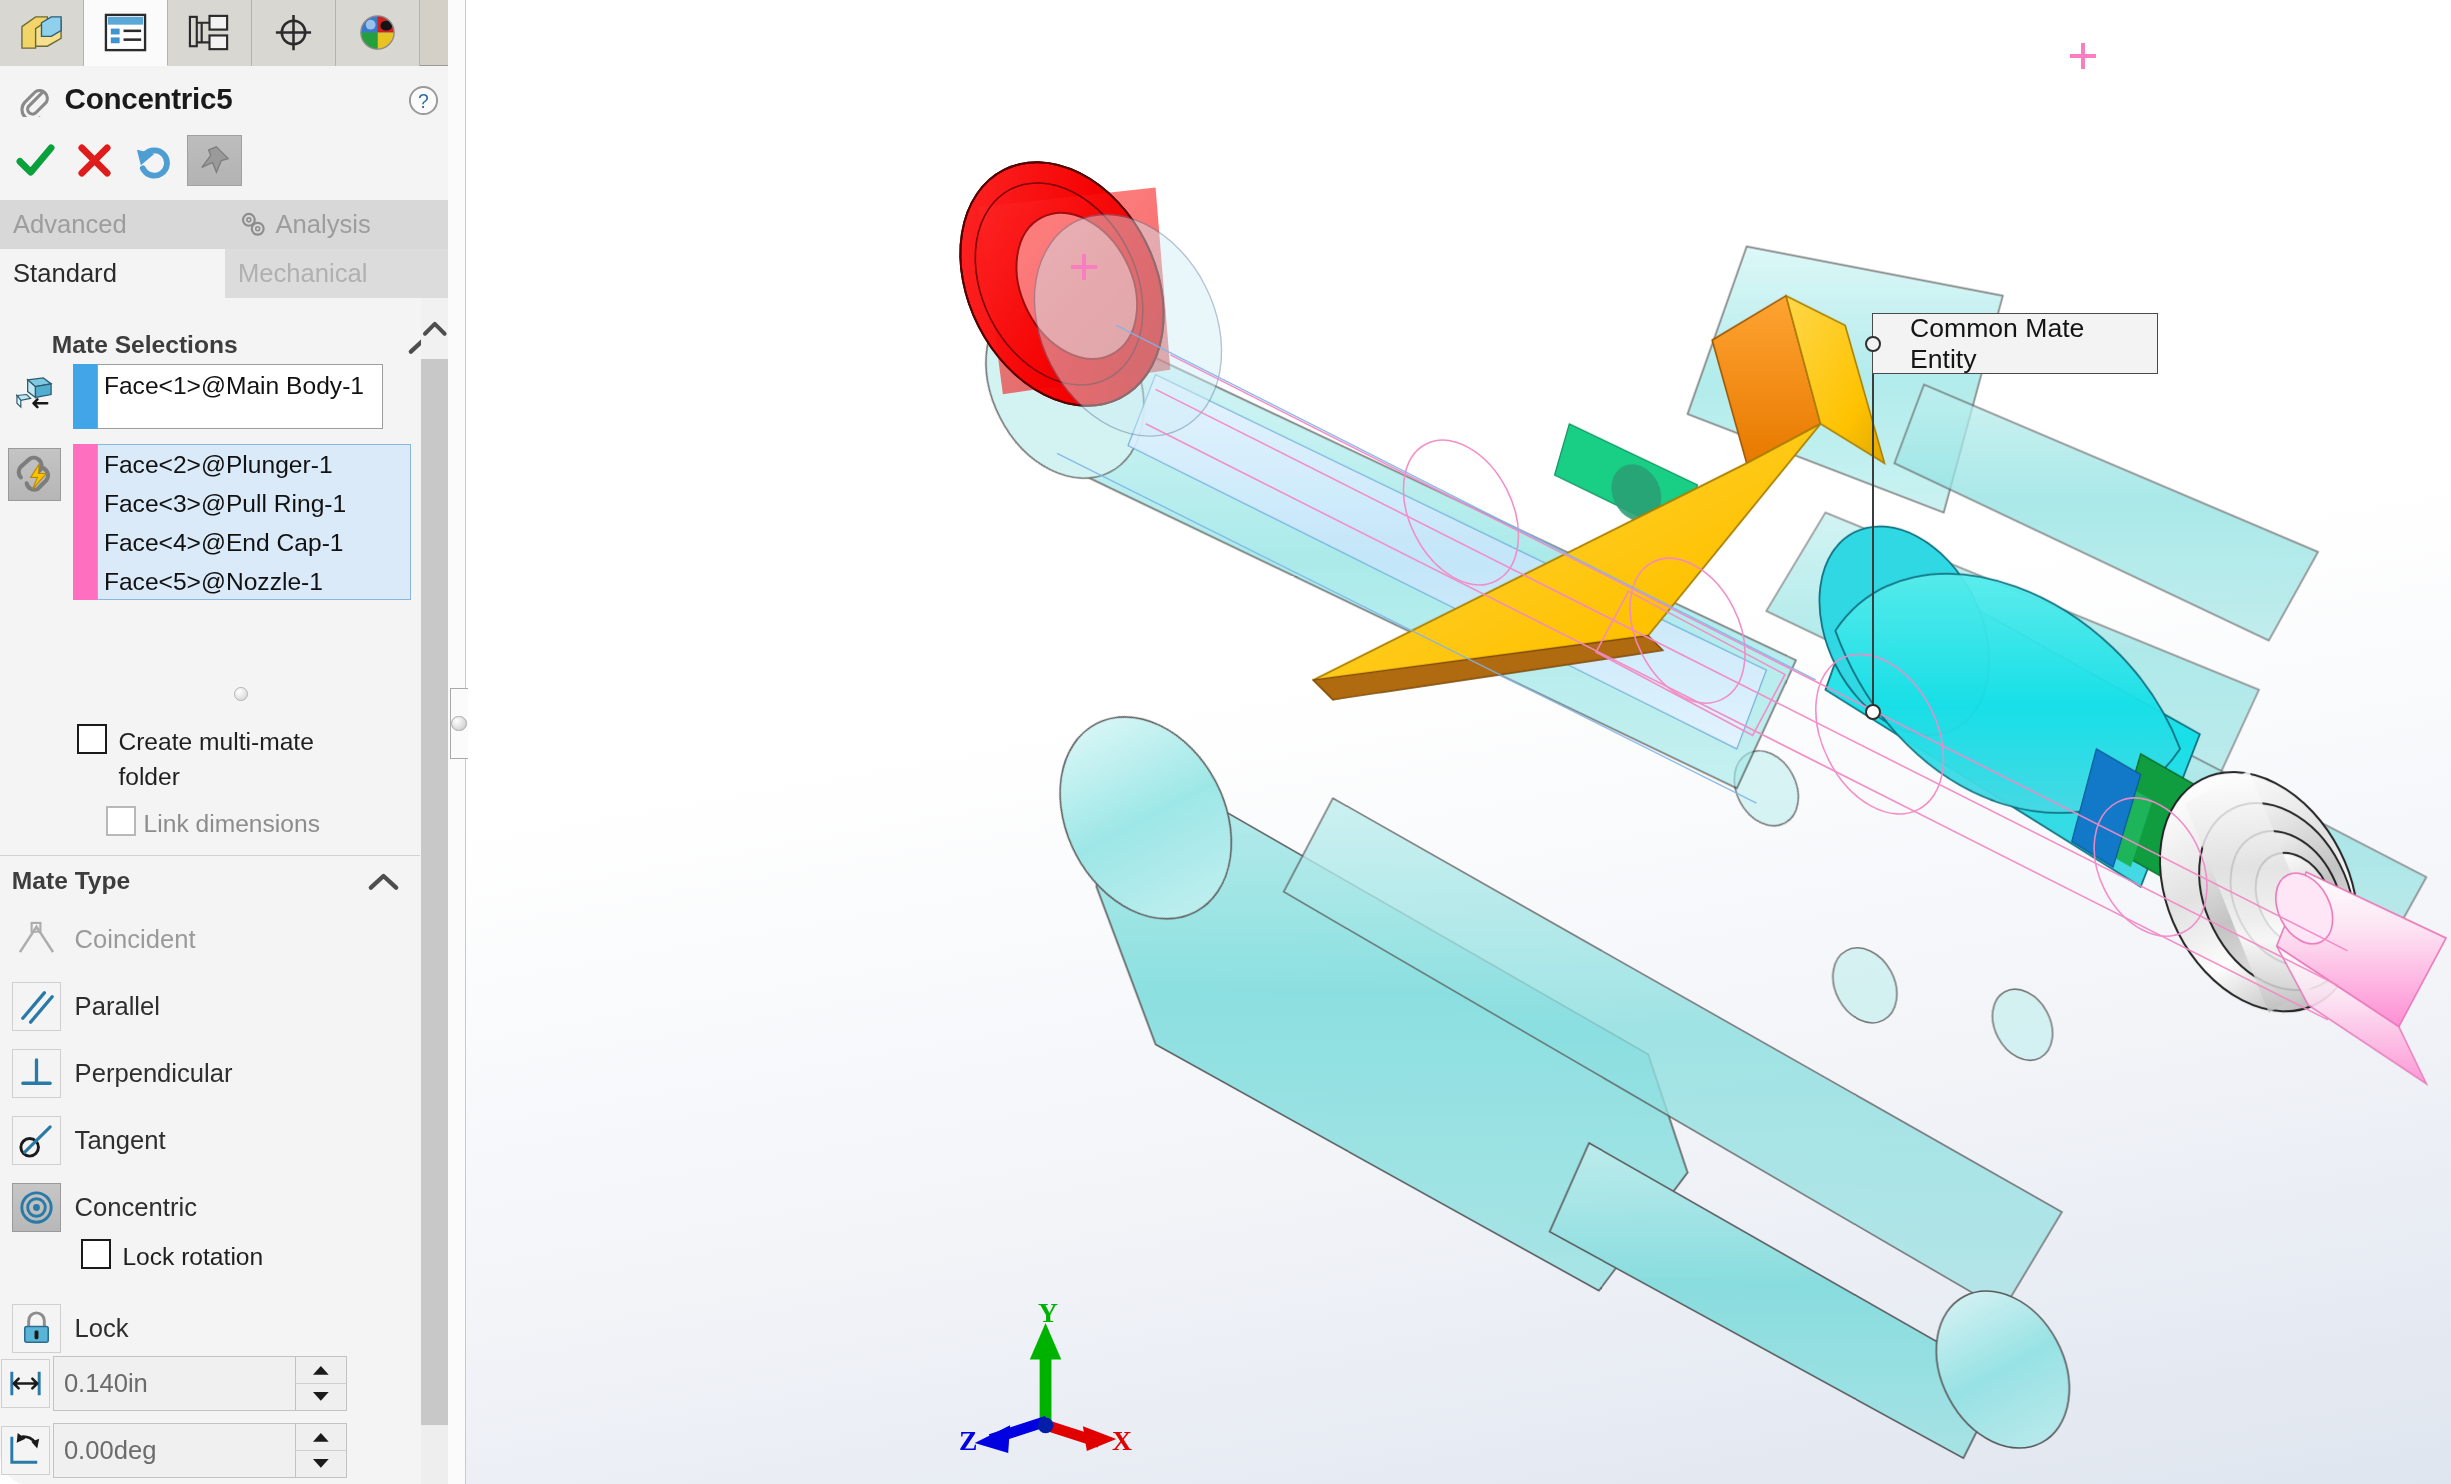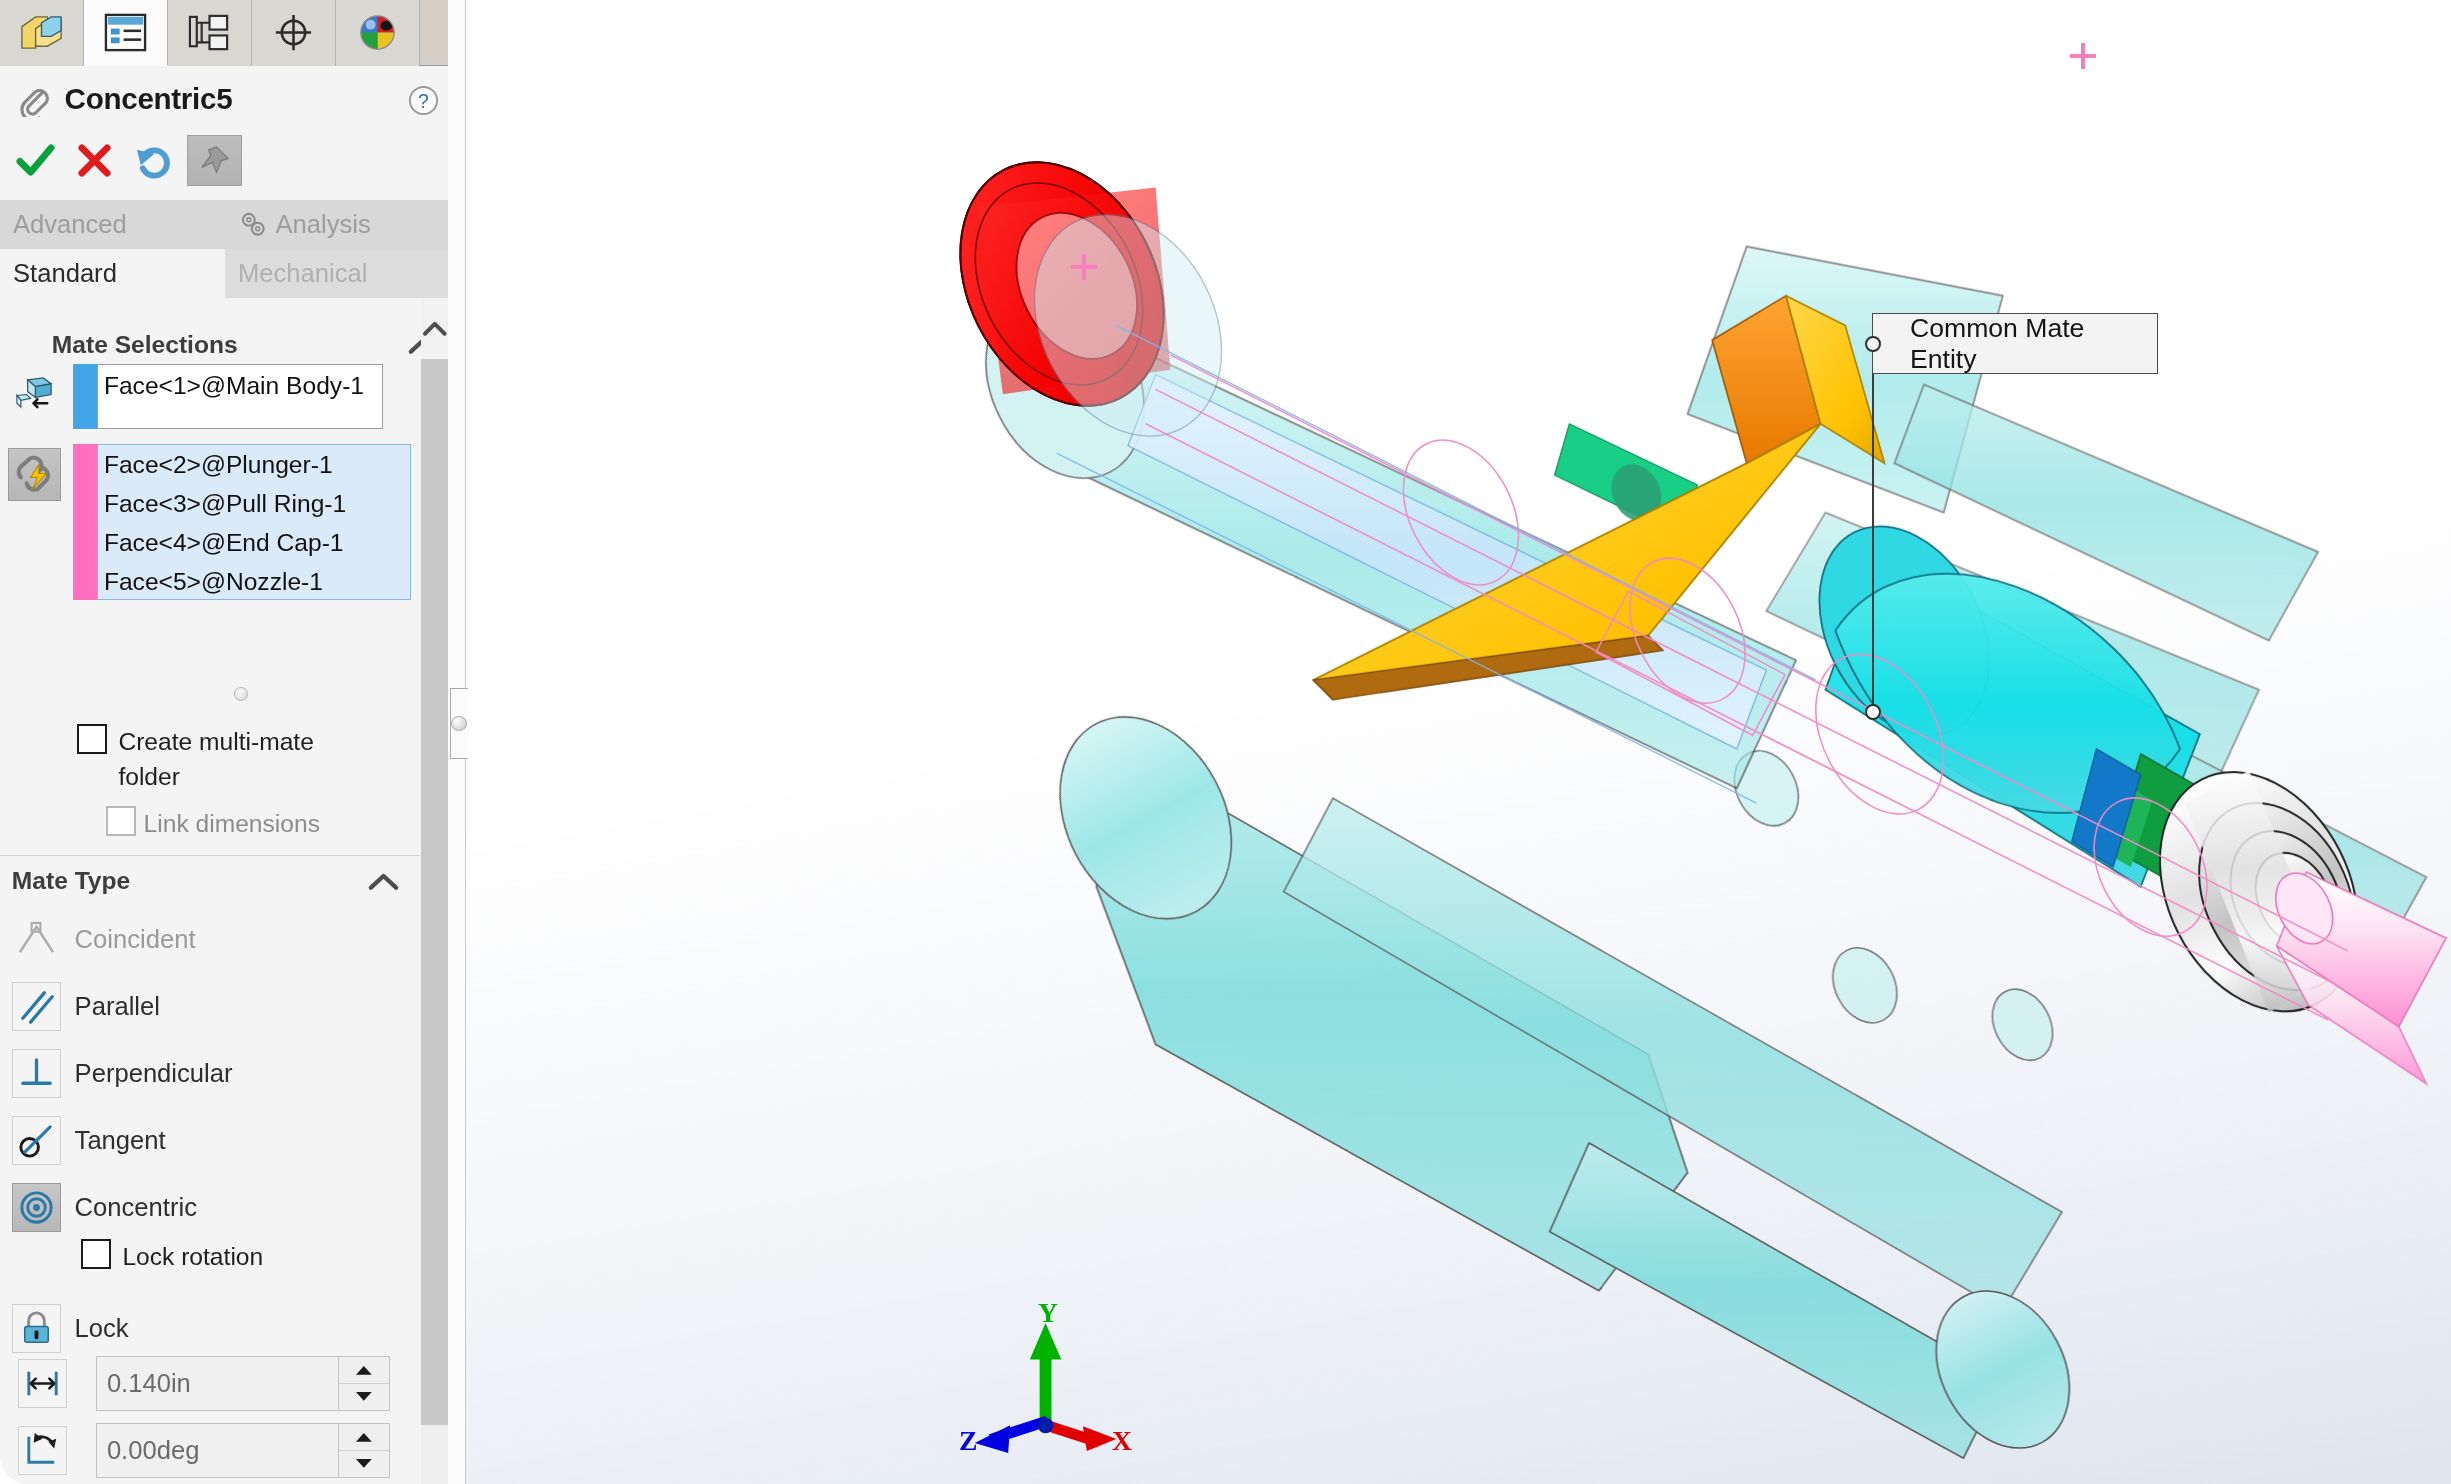--- a/index.html
+++ b/index.html
@@ -123,21 +123,21 @@
   .mt-lab.dim { color: #9a9a9a; }
   #mt-coincident { top: 906px; }
   #mt-parallel { top: 973px; }
   #mt-perpendicular { top: 1040px; }
   #mt-tangent { top: 1107px; }
   #mt-concentric { top: 1174px; }
   #cb-lockrot { left: 81px; top: 1239px; }
   #mt-lock { top: 1295px; }
 
   
-  .spin-row { position: absolute; left: 18px; width: 394px; height: 63px; display: flex; align-items: center; gap: 29px; }
+  .spin-row { position: absolute; left: 1px; width: 394px; height: 63px; display: flex; align-items: center; gap: 3px; }
   .spin-ico { width: 49px; height: 49px; display:flex; align-items:center; justify-content:center; background:#f4f4f4; border:1px solid #d0d0d0; }
   .spin-field {
     width: 294px; height: 55px; background: #f0f0f0; border: 1px solid #c3c3c3;
     position: relative; display:flex; align-items:center;
   }
   .spin-field .val { font-size: 25.6px; color: #6b6b6b; padding-left: 9.9px; }
   .spin-btns { position:absolute; right: 0; top: 0; width: 51px; height: 53px; display:flex; flex-direction:column; }
   .spin-btns div { flex: 1; border-left: 1px solid #c3c3c3; display:flex; align-items:center; justify-content:center; background:#efefef; }
   .spin-btns div:first-child { border-bottom: 1px solid #cfcfcf; }
   #sp-dist { top: 1352px; }

